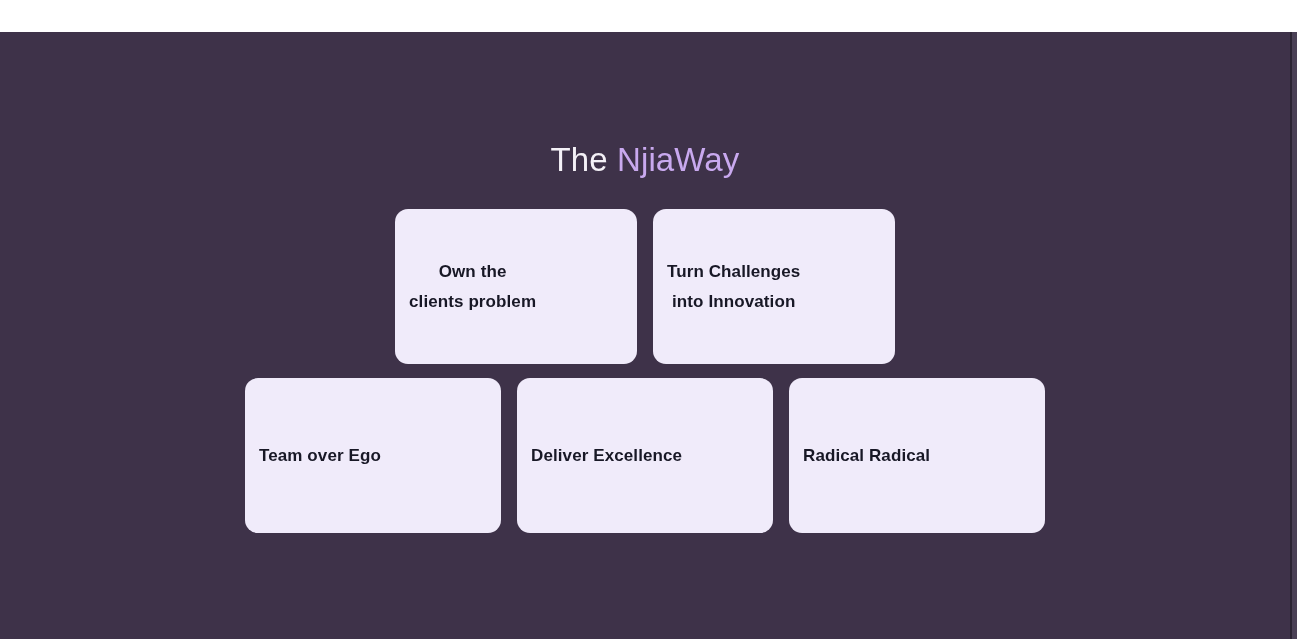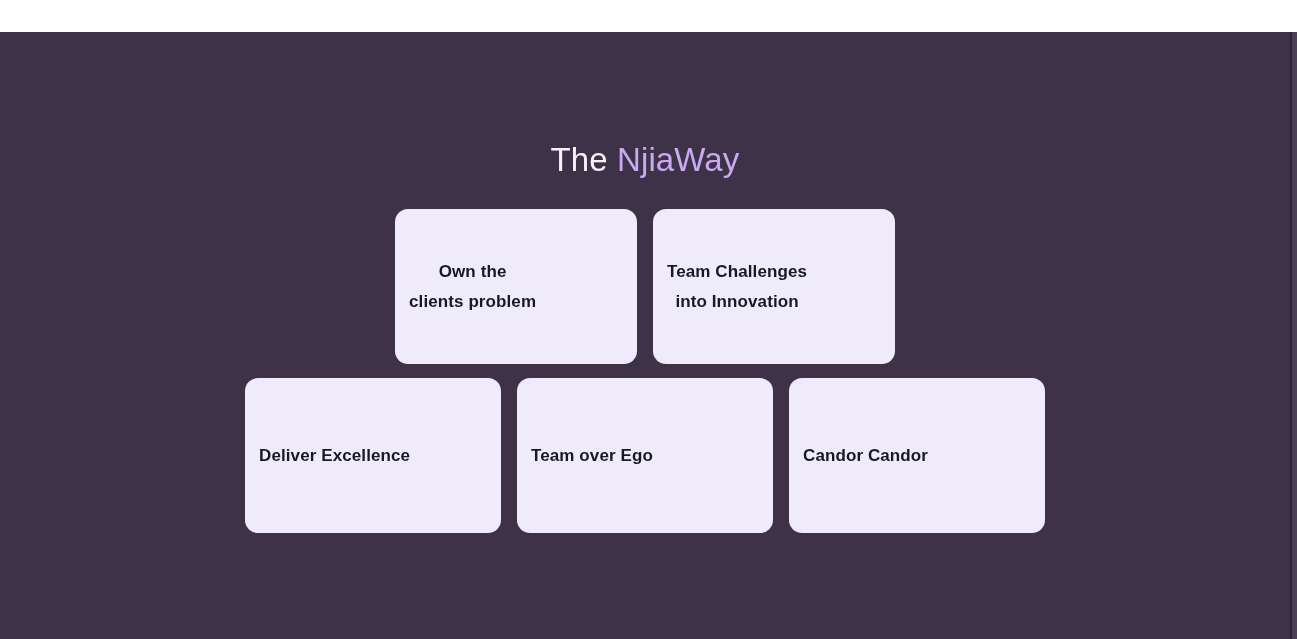--- a/index.html
+++ b/index.html
@@ -135,34 +135,34 @@
       <h1 class="page-title"><span class="title-lead">The </span><span class="title-accent">NjiaWay</span></h1>
 
       <div class="values-grid">
 
         <div class="card-row row-top">
           <div class="value-card">
             <span class="value-card-label">Own the
 clients problem</span>
           </div>
           <div class="value-card">
-            <span class="value-card-label">Team Challenges
+            <span class="value-card-label">Turn Challenges
 into Innovation</span>
           </div>
         </div>
 
         <div class="card-row row-bottom">
           <div class="value-card">
+            <span class="value-card-label">Team over Ego</span>
+          </div>
+          <div class="value-card">
             <span class="value-card-label">Deliver Excellence</span>
           </div>
           <div class="value-card">
-            <span class="value-card-label">Team over Ego</span>
-          </div>
-          <div class="value-card">
-            <span class="value-card-label">Candor Candor</span>
+            <span class="value-card-label">Radical Radical</span>
           </div>
         </div>
 
       </div>
     </div>
   </div>
 
   <div class="window-edge-line"></div>
   <div class="window-edge-gutter"></div>
 

